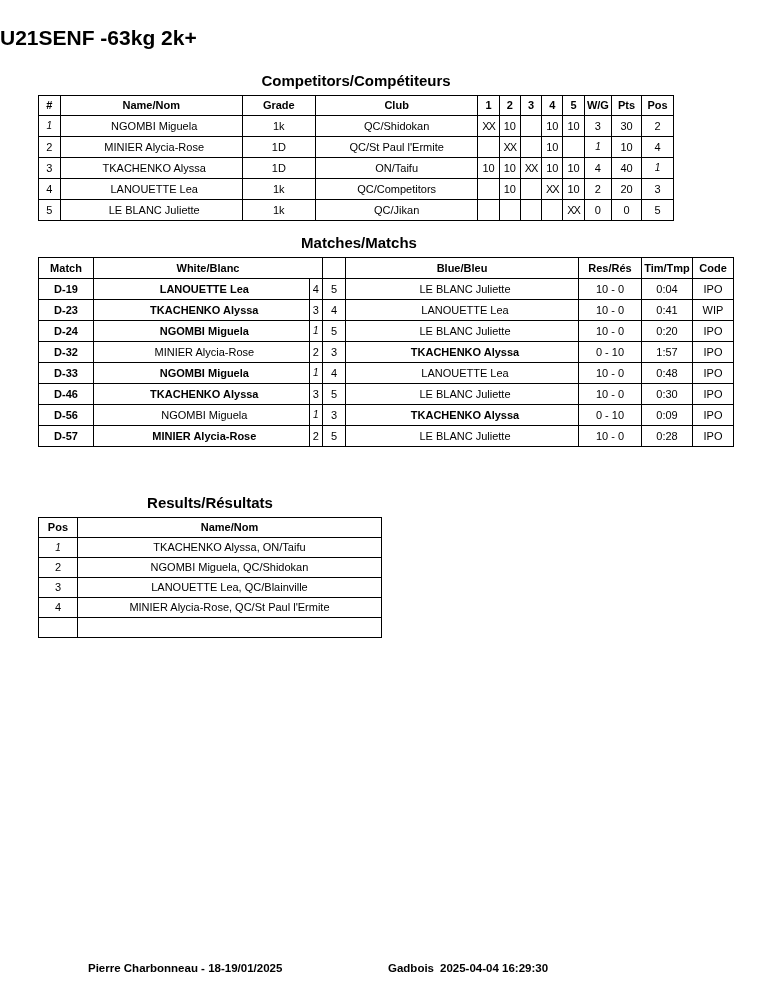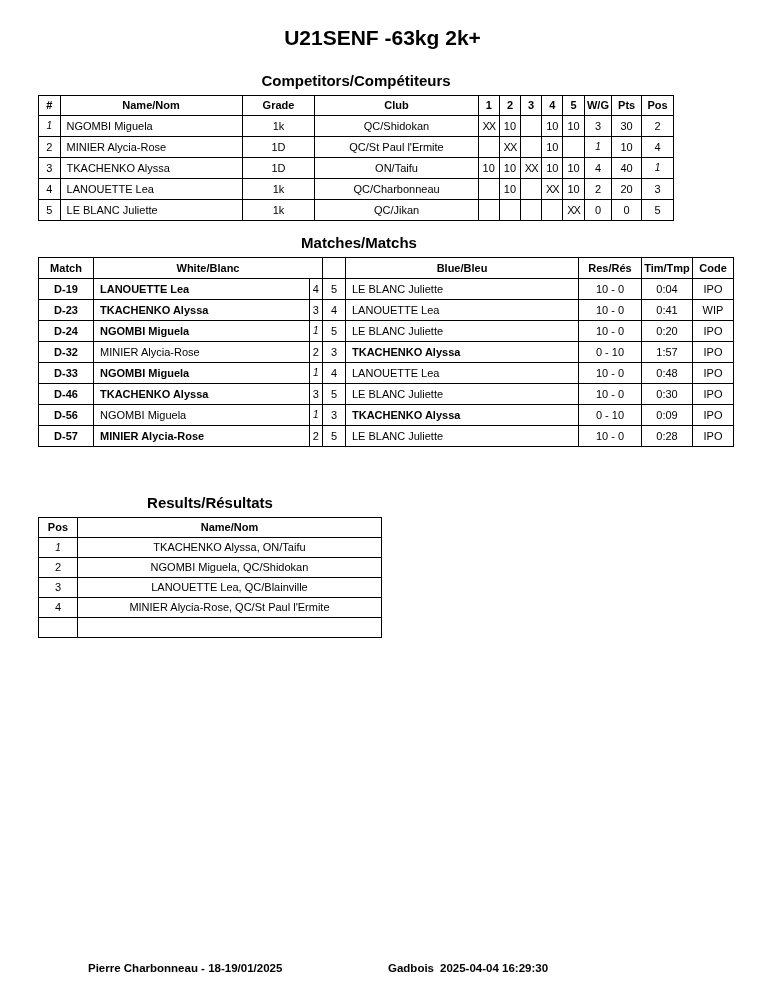--- a/index.html
+++ b/index.html
@@ -9,21 +9,21 @@
   body {
     width: 765px;
     height: 990px;
     background: #ffffff;
     font-family: "Liberation Sans", sans-serif;
     color: #000000;
     position: relative;
     overflow: hidden;
   }
   .page-title {
-    text-align: center;
+    text-align: left;
     font-size: 21px;
     font-weight: bold;
     margin-top: 26px;
     letter-spacing: 0px;
   }
   .section-title {
     font-size: 15px;
     font-weight: bold;
     text-align: center;
     margin: 0;
@@ -45,21 +45,21 @@
     vertical-align: middle;
     height: 19px;
     line-height: 19px;
   }
   th {
     font-weight: bold;
     font-size: 11px;
     text-align: center;
   }
   .c { text-align: center; }
-  .l { text-align: left; padding-left: 6px; }
+  .l { text-align: center; padding-left: 6px; }
   .bold { font-weight: bold; }
 
   
   #competitors-wrap {
     position: absolute;
     left: 38px;
     top: 72px;
     width: 636px;
   }
   #competitors-wrap .section-title { margin-bottom: 6px; }
@@ -204,21 +204,21 @@
         <td class="c">10</td>
         <td class="c">4</td>
         <td class="c">40</td>
         <td class="c one">1</td>
       </tr>
 
       <tr>
         <td class="c">4</td>
         <td class="l">LANOUETTE Lea</td>
         <td class="c">1k</td>
-        <td class="c">QC/Charbonneau</td>
+        <td class="c">QC/Competitors</td>
         <td class="c"></td>
         <td class="c">10</td>
         <td class="c"></td>
         <td class="c xx">XX</td>
         <td class="c">10</td>
         <td class="c">2</td>
         <td class="c">20</td>
         <td class="c">3</td>
       </tr>
 

